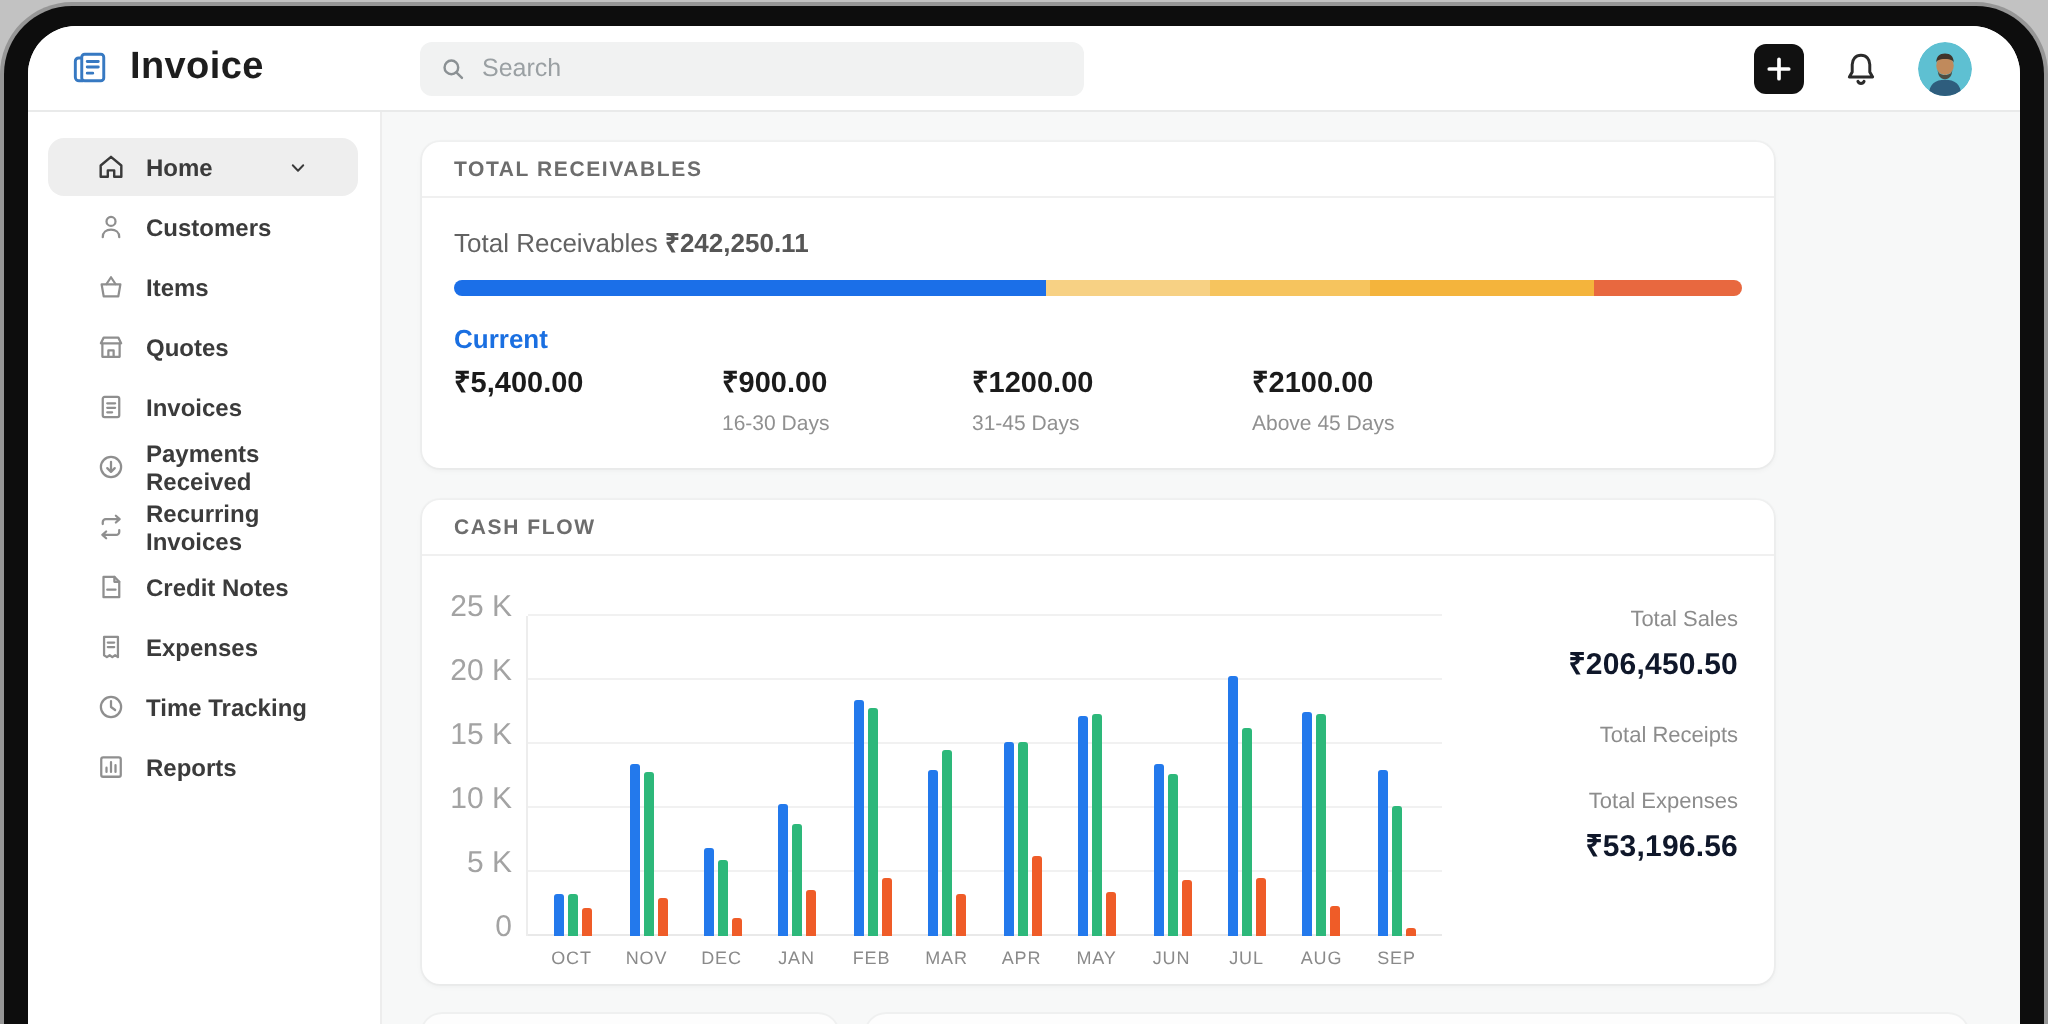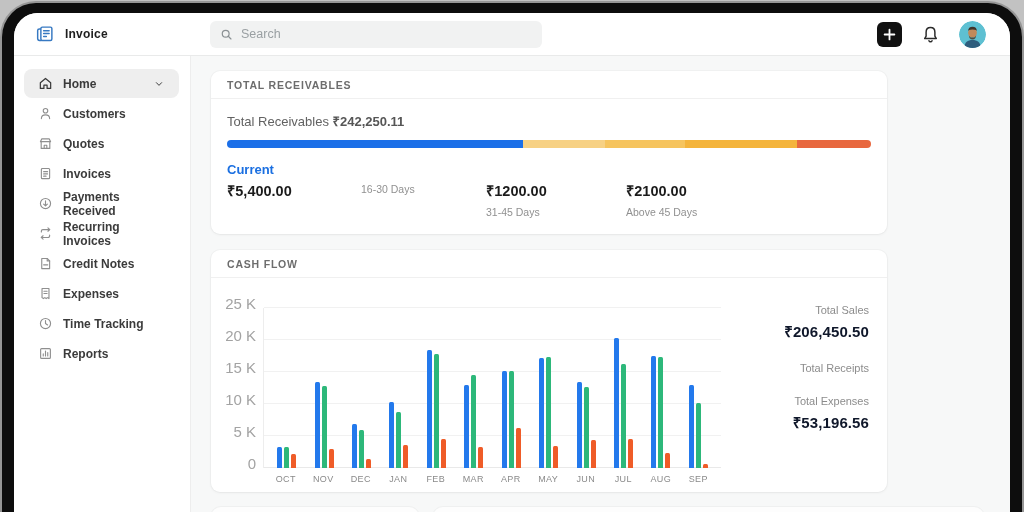--- a/index.html
+++ b/index.html
@@ -7,35 +7,35 @@
   body { background:#c2c2c2; font-family:"Liberation Sans", sans-serif; position:relative; }
 
   .device-frame { position:absolute; left:2px; top:3px; width:1020px; height:545px;
     background:#0d0d0d; border-radius:34px; box-shadow:0 0 0 2px #969696; }
   .screen { position:absolute; left:12px; top:10px; width:996px; height:535px;
     background:#fff; border-radius:24px 24px 0 0; overflow:hidden; display:flex; flex-direction:column; }
 
   
   .topbar { height:43px; display:flex; align-items:center; border-bottom:1px solid #e9eaea; background:#fff; flex:0 0 auto; }
   .logo { width:178px; display:flex; align-items:center; gap:9px; padding-left:20px; }
-  .logo-text { font-size:12px; font-weight:700; color:#1e1e1e; letter-spacing:0.2px; }
+  .logo-text { font-size:19px; font-weight:700; color:#1e1e1e; letter-spacing:0.2px; }
   .search-box { margin-left:18px; width:332px; height:27px; background:#f1f2f2; border-radius:6px;
     display:flex; align-items:center; gap:8px; padding:0 10px; }
   .search-box input { border:none; outline:none; background:transparent; font-size:12.5px; color:#555;
     font-family:"Liberation Sans", sans-serif; width:100%; }
   .search-box input::placeholder { color:#9aa0a3; }
   .topbar-right { margin-left:auto; display:flex; align-items:center; gap:19px; padding-right:24px; }
   .add-btn { width:25px; height:25px; background:#111; border-radius:6px; display:flex; align-items:center; justify-content:center; cursor:pointer; }
   .bell-btn { display:flex; align-items:center; cursor:pointer; }
   .avatar { width:27px; height:27px; border-radius:50%; overflow:hidden; cursor:pointer; display:block; }
 
   
   .app-body { flex:1; display:flex; min-height:0; }
   .sidebar { width:177px; background:#fff; border-right:1px solid #ededed; padding:13px 11px 0 10px; flex:0 0 auto; }
-  .side-item { height:29px; display:flex; align-items:center; gap:10px; padding:0 14px; border-radius:8px;
+  .side-item { height:29px; display:flex; align-items:center; gap:10px; padding:0 24px; border-radius:8px;
     font-size:12px; font-weight:700; color:#3b3b3b; cursor:pointer; margin-bottom:1px; }
   .side-item.active { background:#eeeeee; }
   .side-item .icon { width:15px; height:15px; display:flex; align-items:center; justify-content:center; flex:0 0 auto; }
   .side-item .chev { margin-left:auto; display:flex; align-items:center; }
 
   .main { flex:1; background:#f7f8f8; padding:15px 0 0 20px; overflow:hidden; position:relative; }
 
   .card { background:#fff; border-radius:9px; width:676px;
     box-shadow:0 1px 3px rgba(0,0,0,0.05), 0 0 0 1px rgba(0,0,0,0.025); }
   .card-head { padding:8px 16px 7px; border-bottom:1px solid #f0f0f0; font-size:10.5px; font-weight:700;
@@ -148,20 +148,29 @@
               <svg width="15" height="15" viewBox="0 0 16 16" fill="none" stroke="#8f8f8f" stroke-width="1.2" stroke-linecap="round" stroke-linejoin="round">
                 <circle cx="8" cy="5" r="2.4"></circle>
                 <path d="M3.6 13.4 C3.6 10.8 5.5 9.4 8 9.4 C10.5 9.4 12.4 10.8 12.4 13.4"></path>
               </svg>
             </span>
             <span>Customers</span>
           </div>
           <div class="side-item">
             <span class="icon">
               <svg width="15" height="15" viewBox="0 0 16 16" fill="none" stroke="#8f8f8f" stroke-width="1.2" stroke-linecap="round" stroke-linejoin="round">
+                <path d="M3 6.6 H13 L11.9 13 H4.1 Z"></path>
+                <path d="M5.6 6.4 L8 2.8 L10.4 6.4"></path>
+              </svg>
+            </span>
+            <span>Items</span>
+          </div>
+          <div class="side-item">
+            <span class="icon">
+              <svg width="15" height="15" viewBox="0 0 16 16" fill="none" stroke="#8f8f8f" stroke-width="1.2" stroke-linecap="round" stroke-linejoin="round">
                 <path d="M3.4 6.2 V13.2 H12.6 V6.2"></path>
                 <path d="M2.6 6 L4.1 3 H11.9 L13.4 6 Z"></path>
                 <path d="M6.6 13.2 V9.8 H9.4 V13.2"></path>
               </svg>
             </span>
             <span>Quotes</span>
           </div>
           <div class="side-item">
             <span class="icon">
               <svg width="15" height="15" viewBox="0 0 16 16" fill="none" stroke="#8f8f8f" stroke-width="1.2" stroke-linecap="round" stroke-linejoin="round">
@@ -245,20 +254,21 @@
                 <div class="seg" style="width: 11.5%; background: rgb(232, 104, 63);"></div>
               </div>
             <div class="aging">
                 <div>
                   <div class="lbl" style="color: rgb(26, 111, 225);">Current</div>
                   <div class="amt">₹5,400.00</div>
                   <div class="days"></div>
                 </div>
                 <div>
                   <div class="lbl"></div>
+                  <div class="amt">₹900.00</div>
                   <div class="days">16-30 Days</div>
                 </div>
                 <div>
                   <div class="lbl"></div>
                   <div class="amt">₹1200.00</div>
                   <div class="days">31-45 Days</div>
                 </div>
                 <div>
                   <div class="lbl"></div>
                   <div class="amt">₹2100.00</div>

